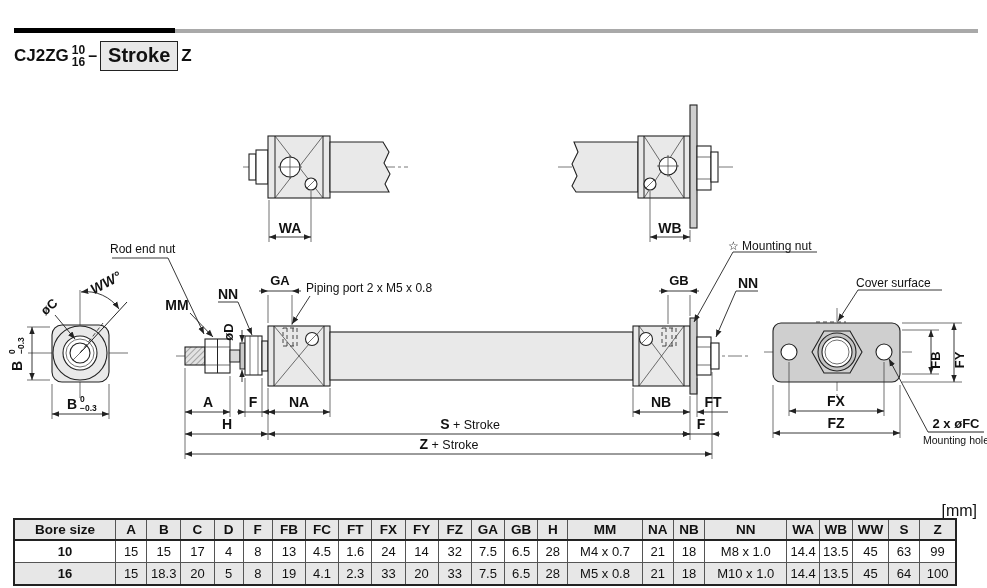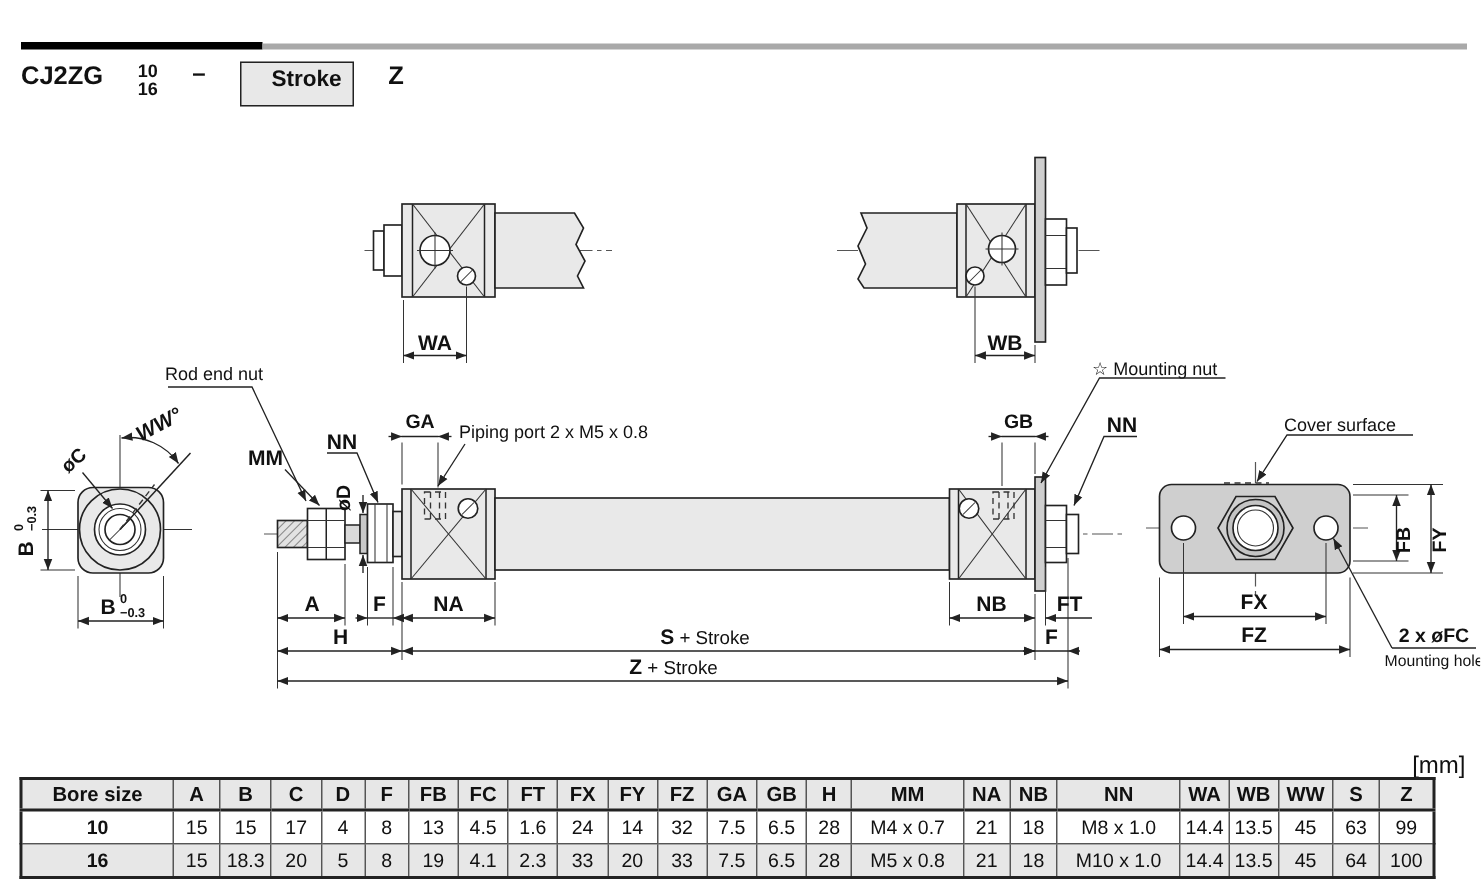--- a/index.html
+++ b/index.html
@@ -2,25 +2,25 @@
 <html><head>
 <meta charset="utf-8">
 <style>
   html,body{margin:0;padding:0;background:#fff;}
   body{font-family:"Liberation Sans",sans-serif;color:#111;}
   #page{position:relative;width:987px;height:588px;background:#fff;overflow:hidden;}
   .abs{position:absolute;}
   #title{left:14px;top:3px;font-size:18px;font-weight:bold;letter-spacing:0.2px;}
   #rule-black{left:14px;top:28px;width:161px;height:5px;background:#000;}
   #rule-gray{left:175px;top:29px;width:803px;height:4px;background:#a9a9a9;}
-  #model{left:14px;top:41px;display:flex;gap:23px;height:30px;}
+  #model{left:14px;top:41px;display:flex;align-items:center;gap:3px;height:30px;}
   .model-code{font-size:17px;font-weight:bold;}
   .bore-stack{display:flex;flex-direction:column;font-size:12px;font-weight:bold;line-height:12px;text-align:center;}
   .model-dash{font-size:16px;font-weight:bold;}
-  .stroke-box{border:1.6px solid #222;background:#e8e8e8;padding:2px 7px 3px 20px;font-size:15px;font-weight:bold;}
+  .stroke-box{border:1.6px solid #222;background:#e8e8e8;padding:2px 7px 3px 7px;font-size:20px;font-weight:bold;}
   .model-suffix{font-size:17px;font-weight:bold;}
   #footnote{left:14px;top:486px;font-size:13px;}
   #units{right:10px;top:502px;font-size:16px;}
   #dim-table{left:13px;top:518px;width:944px;border-collapse:collapse;table-layout:fixed;
     font-size:13px;text-align:center;border:2px solid #222;}
   #dim-table th{background:#e7e7e7;font-weight:bold;border:1px solid #555;border-bottom:2px solid #222;padding:2px 0;font-size:13.5px;}
   #dim-table td{border:1px solid #555;padding:2px 0;height:17px;white-space:nowrap;overflow:hidden;}
   #dim-table td.bore{font-weight:bold;}
   #dim-table tbody tr:nth-child(2){background:#e7e7e7;}
   svg text{font-family:"Liberation Sans",sans-serif;fill:#111;}

